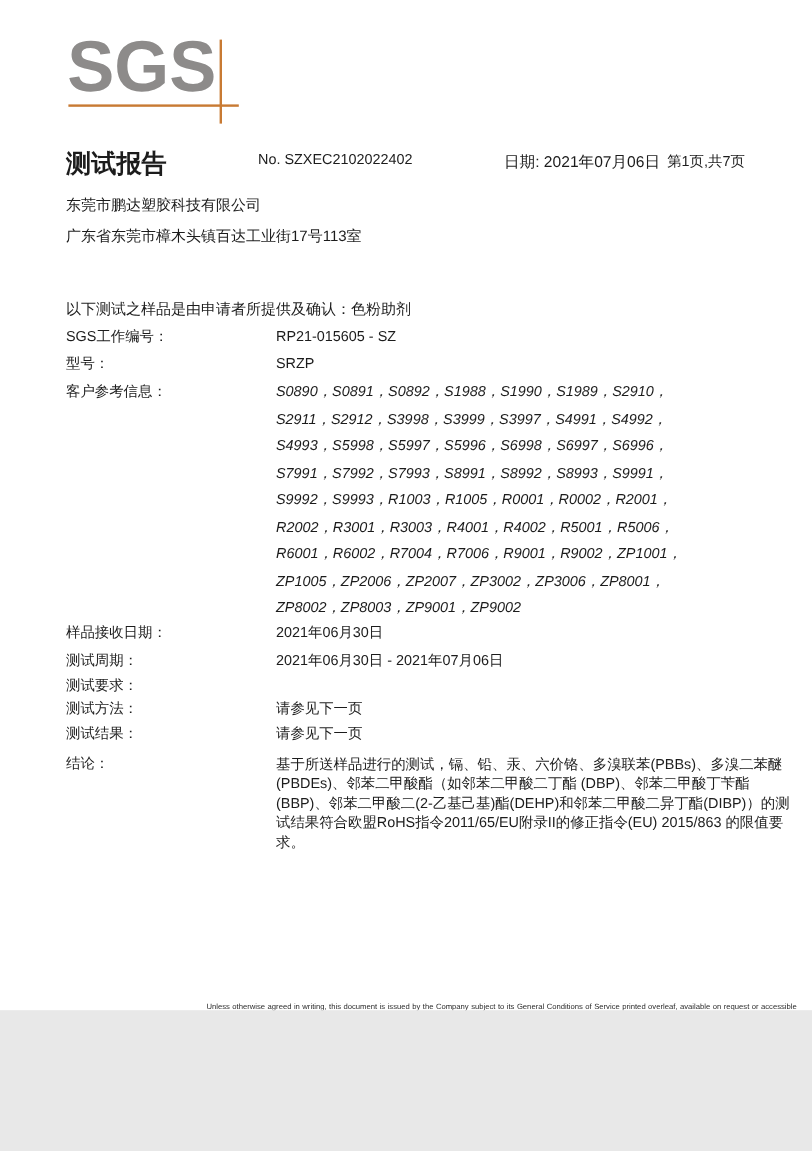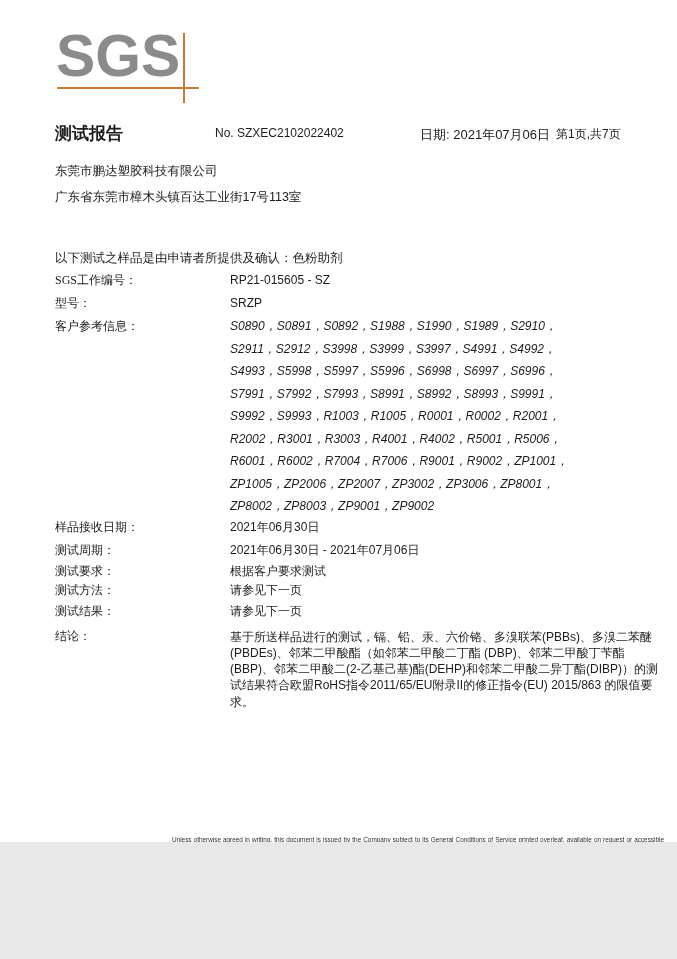--- a/index.html
+++ b/index.html
@@ -12,33 +12,33 @@
   }
   
   .logo-text {
     position:absolute; left:56px; top:26px;
     font-size:60px; font-weight:bold; color:#8d8b8a;
     line-height:1; letter-spacing:0px; transform:scaleX(.98); transform-origin:left;
   }
   .logo-hline { position:absolute; left:57px; top:87px; width:142px; height:2px; background:#c87a33; }
   .logo-vline { position:absolute; left:183px; top:33px; width:2px; height:70px; background:#c87a33; }
   
-  .report-title { position:absolute; left:55px; top:122px; font-size:17px; font-weight:bold; }
+  .report-title { position:absolute; left:55px; top:122px; font-size:21px; font-weight:bold; }
   .report-no    { position:absolute; left:215px; top:126px; font-size:12px; }
   .report-date  { position:absolute; left:420px; top:126px; font-size:13px; }
   .report-page  { position:absolute; left:556px; top:126px; font-size:12px; }
   
   .applicant-name    { position:absolute; left:55px; top:163px; font-size:12.5px; }
   .applicant-address { position:absolute; left:55px; top:189px; font-size:12.5px; }
   
   .sample-statement  { position:absolute; left:55px; top:250px; font-size:12.5px; }
   
   .fields { position:absolute; left:55px; top:273px; width:608px; font-size:12px; }
   .field-row { display:flex; align-items:flex-start; margin-bottom:8px; }
-  .field-label { width:175px; flex:none; line-height:15px;font-family:Liberation Serif, serif; }
+  .field-label { width:175px; flex:none; line-height:15px; }
   .field-value { flex:1; line-height:15px; white-space:pre-line; }
   .row-ref { margin-bottom:2px; }
   .row-ref .field-value { line-height:22.5px; margin-top:-4px;font-style:italic; }
   .row-period    { margin-bottom:6px; }
   .row-requested { margin-bottom:4px; }
   .row-method    { margin-bottom:6px; }
   .row-results   { margin-bottom:10px; }
   .row-conclusion .field-value { width:433px; line-height:16.3px; }
   
   .legal {
@@ -106,21 +106,20 @@
     <div class="field-row">
       <span class="field-label">样品接收日期：</span>
       <span class="field-value">2021年06月30日</span>
     </div>
     <div class="field-row row-period">
       <span class="field-label">测试周期：</span>
       <span class="field-value">2021年06月30日 - 2021年07月06日</span>
     </div>
     <div class="field-row row-requested">
       <span class="field-label">测试要求：</span>
-      <span class="field-value">根据客户要求测试</span>
     </div>
     <div class="field-row row-method">
       <span class="field-label">测试方法：</span>
       <span class="field-value">请参见下一页</span>
     </div>
     <div class="field-row row-results">
       <span class="field-label">测试结果：</span>
       <span class="field-value">请参见下一页</span>
     </div>
     <div class="field-row row-conclusion">

